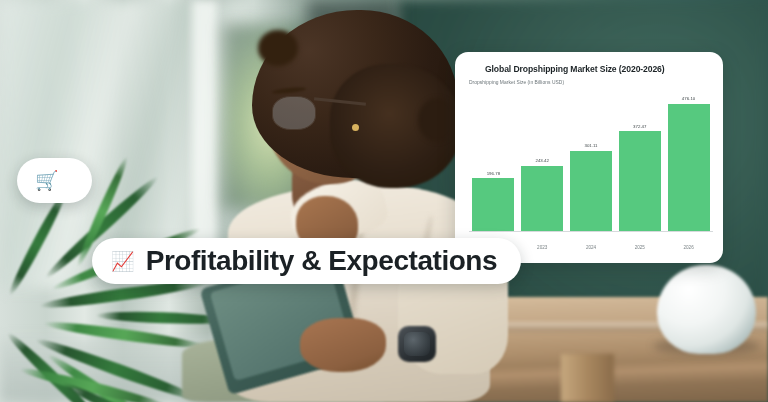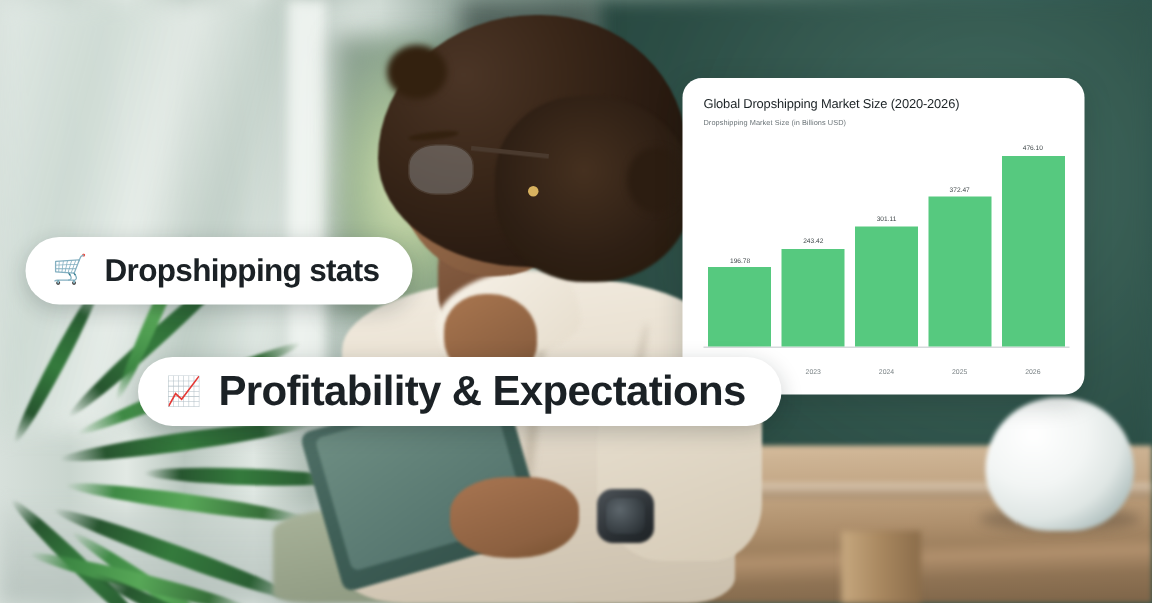--- a/index.html
+++ b/index.html
@@ -313,24 +313,24 @@
     width: 268px;
     height: 211px;
     background: #ffffff;
     border-radius: 13px;
     box-shadow: 0 5px 18px rgba(18,32,28,0.22);
     overflow: hidden;
   }
 
   .chart-title {
     position: absolute;
-    left: 14px;
+    left: 30px;
     top: 12px;
     font-size: 8.6px;
-    font-weight: normal;
+    font-weight: bold;
     color: #1c2326;
     letter-spacing: -0.1px;
     white-space: nowrap;
   }
   .chart-subtitle {
     position: absolute;
     left: 14px;
     top: 28px;
     font-size: 4.9px;
     color: #6b7478;
@@ -532,21 +532,20 @@
           <div class="xlabel">2023</div>
           <div class="xlabel">2024</div>
           <div class="xlabel">2025</div>
           <div class="xlabel">2026</div>
         </div>
     </div>
   </div>
 
   <div class="pill pill-1">
     <span class="pill-icon">🛒</span>
-    <span class="pill-label">Dropshipping stats</span>
   </div>
 
   <div class="pill pill-2">
     <span class="pill-icon">📈</span>
     <span class="pill-label">Profitability &amp; Expectations</span>
   </div>
 
 </div>
 
 </body></html>

